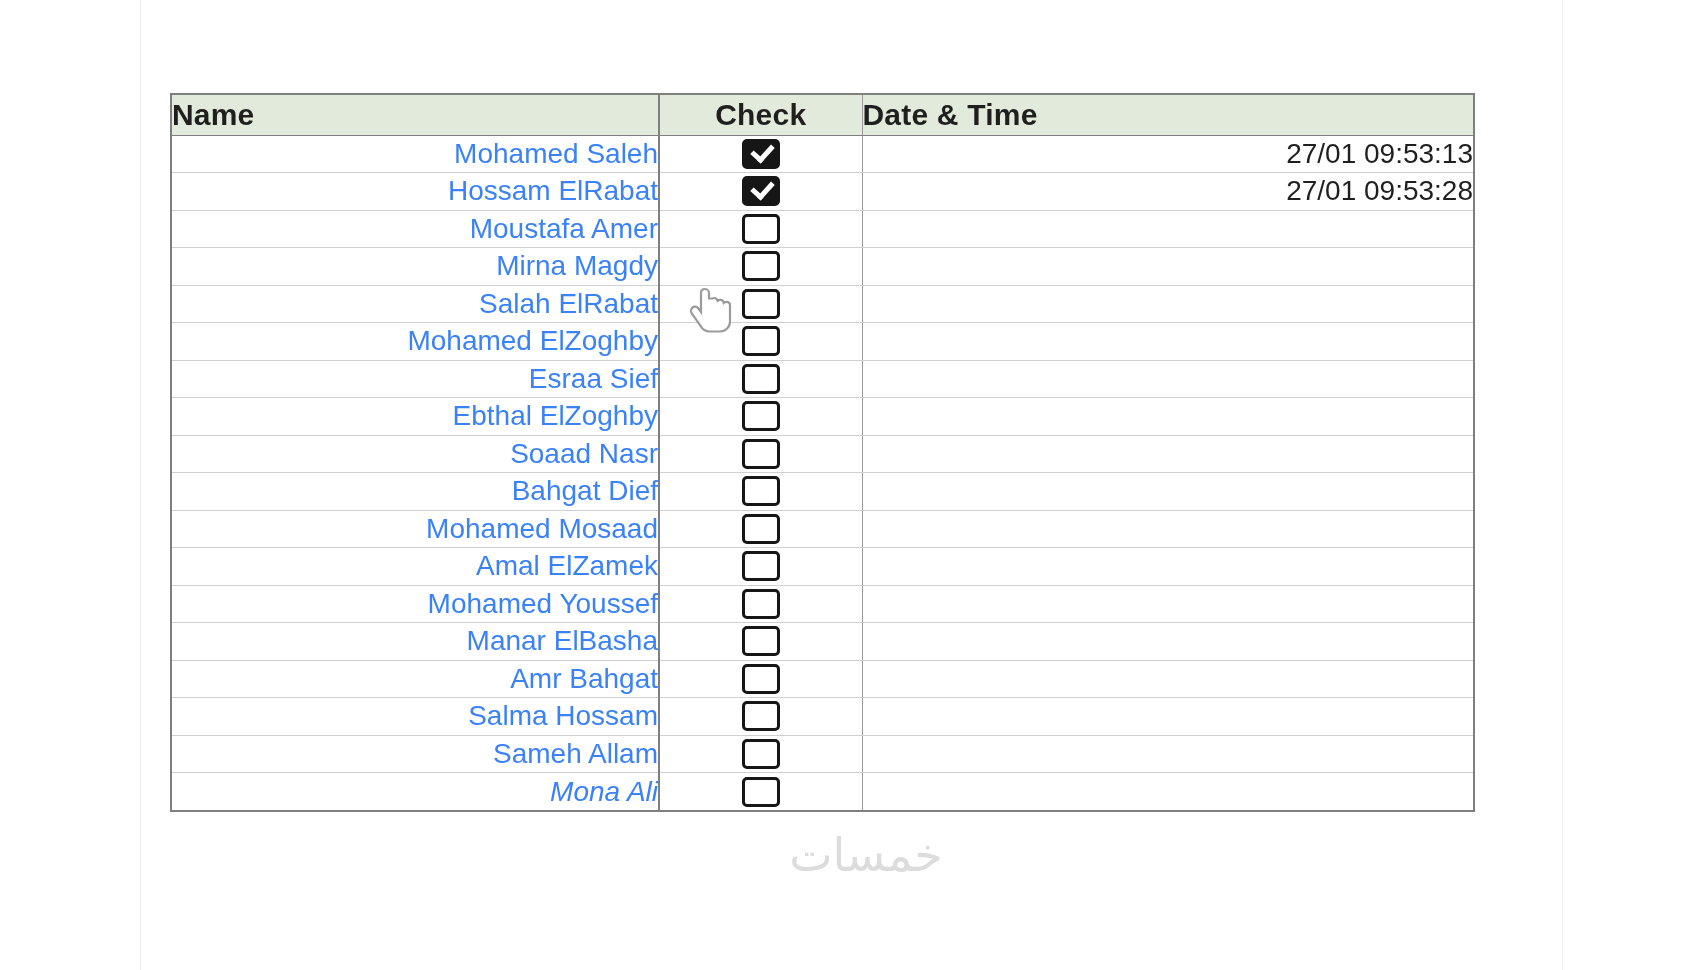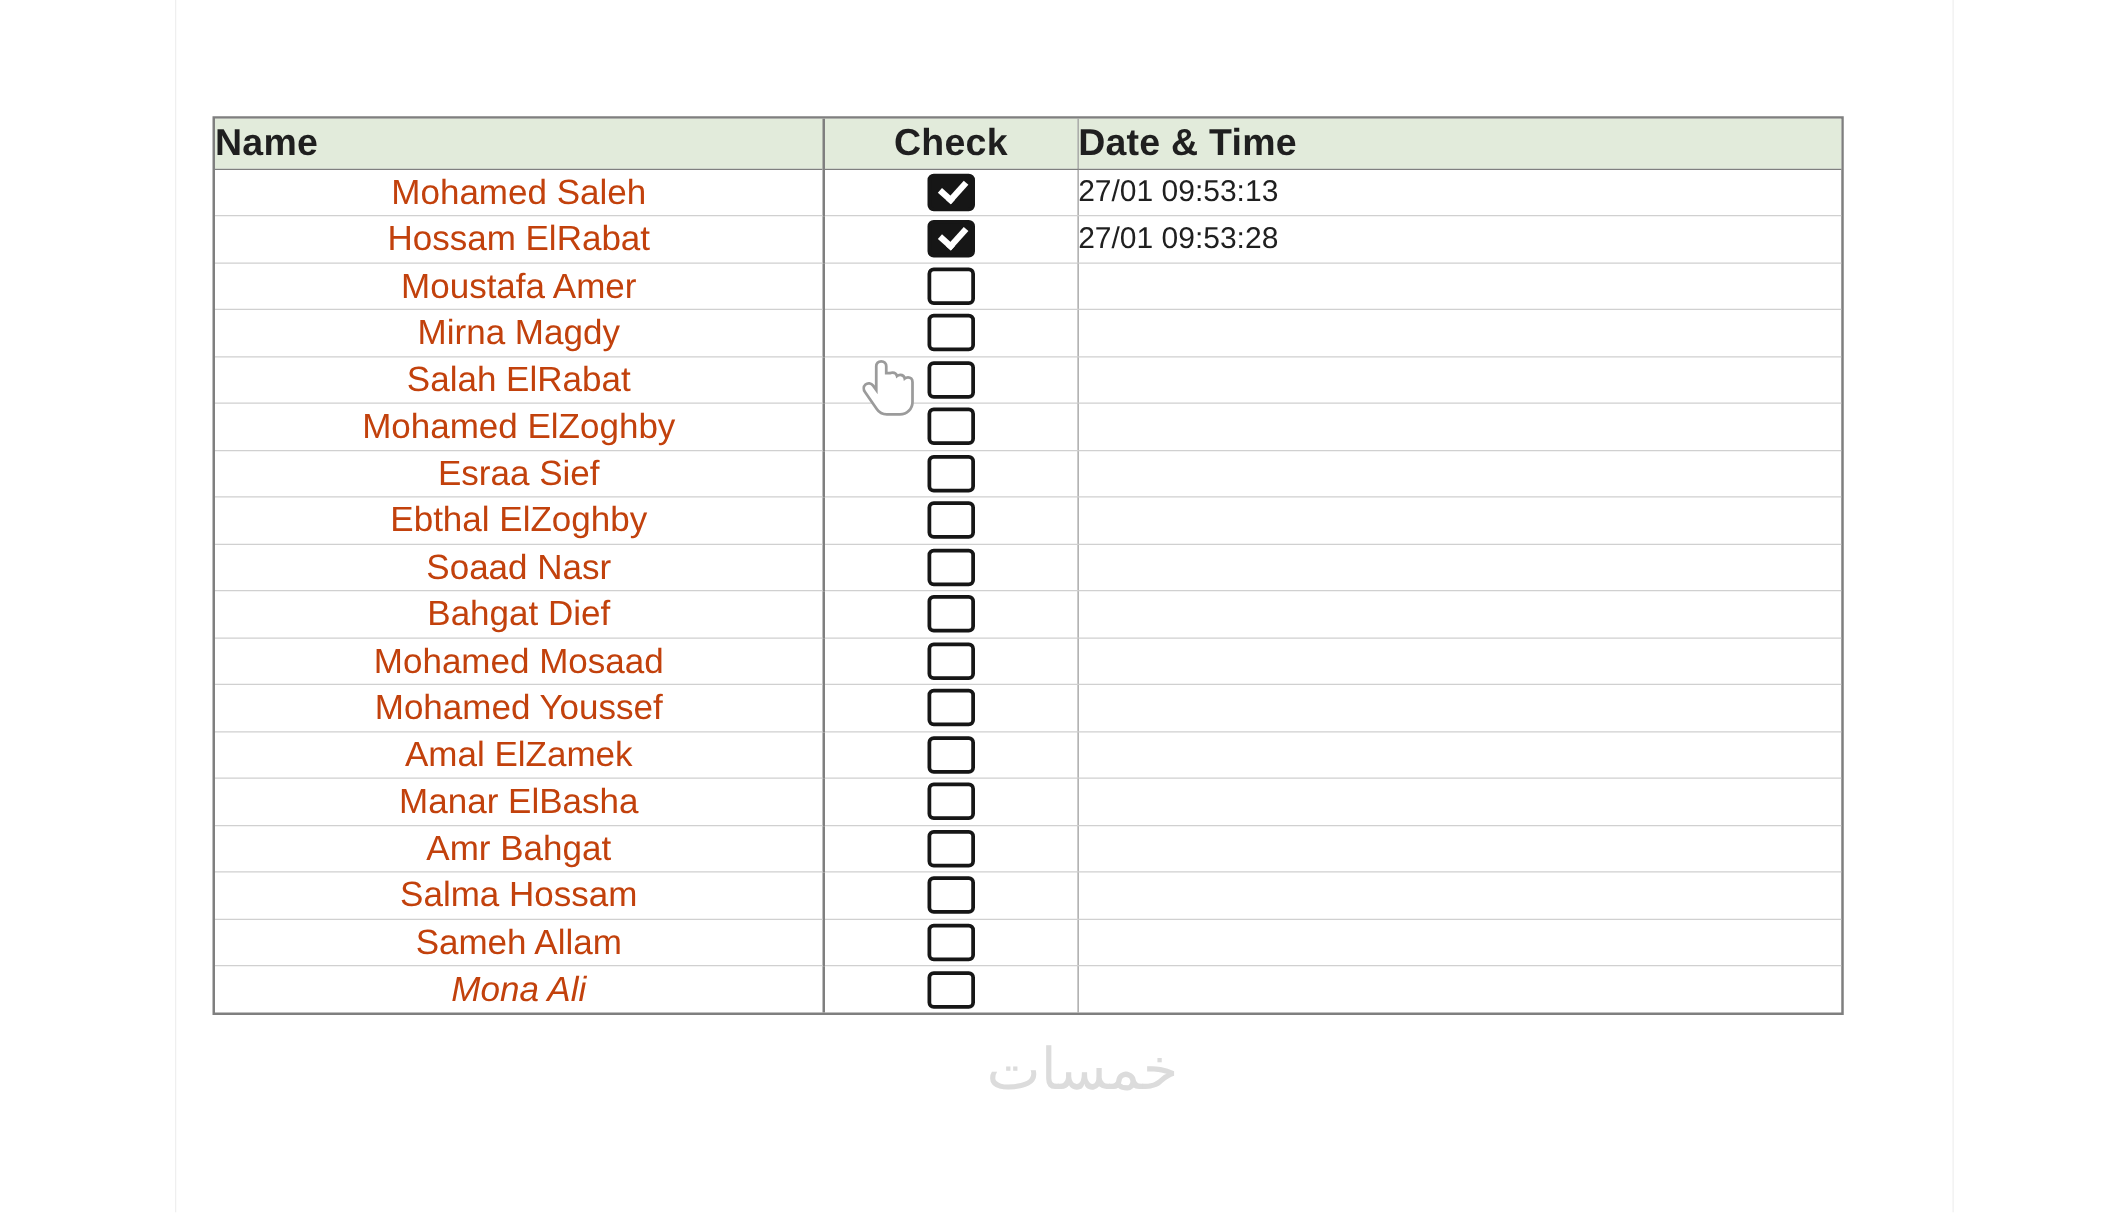--- a/index.html
+++ b/index.html
@@ -84,33 +84,34 @@
     padding-left: 14px;
   }
 
   
   td.cell-check, th.h-check {
     border-left: 2px solid #7f7f7f;
     border-right: 2px solid #7f7f7f;
   }
 
   td.cell-name {
-    text-align: center;
+    text-align: right;
     padding-left: 10px;
     font-size: 28px;
-    color: #c2410c;
+    color: #3b82f6;
     white-space: nowrap;
     overflow: hidden;
   }
 
   td.cell-check { text-align: center; }
 
   td.cell-date {
+    text-align: right;
     padding-right: 8px;
-    font-size: 24px;
+    font-size: 28px;
     color: #1f1f1f;
     white-space: nowrap;
   }
 
   
   .chk {
     display: inline-block;
     width: 38px;
     height: 30px;
     border: 3px solid #161616;
@@ -229,26 +230,26 @@
             <td class="cell-name">Bahgat Dief</td>
             <td class="cell-check"><span class="chk"></span></td>
             <td class="cell-date"></td>
           </tr>
           <tr>
             <td class="cell-name">Mohamed Mosaad</td>
             <td class="cell-check"><span class="chk"></span></td>
             <td class="cell-date"></td>
           </tr>
           <tr>
+            <td class="cell-name">Amal ElZamek</td>
+            <td class="cell-check"><span class="chk"></span></td>
+            <td class="cell-date"></td>
+          </tr>
+          <tr>
             <td class="cell-name">Mohamed Youssef</td>
-            <td class="cell-check"><span class="chk"></span></td>
-            <td class="cell-date"></td>
-          </tr>
-          <tr>
-            <td class="cell-name">Amal ElZamek</td>
             <td class="cell-check"><span class="chk"></span></td>
             <td class="cell-date"></td>
           </tr>
           <tr>
             <td class="cell-name">Manar ElBasha</td>
             <td class="cell-check"><span class="chk"></span></td>
             <td class="cell-date"></td>
           </tr>
           <tr>
             <td class="cell-name">Amr Bahgat</td>

